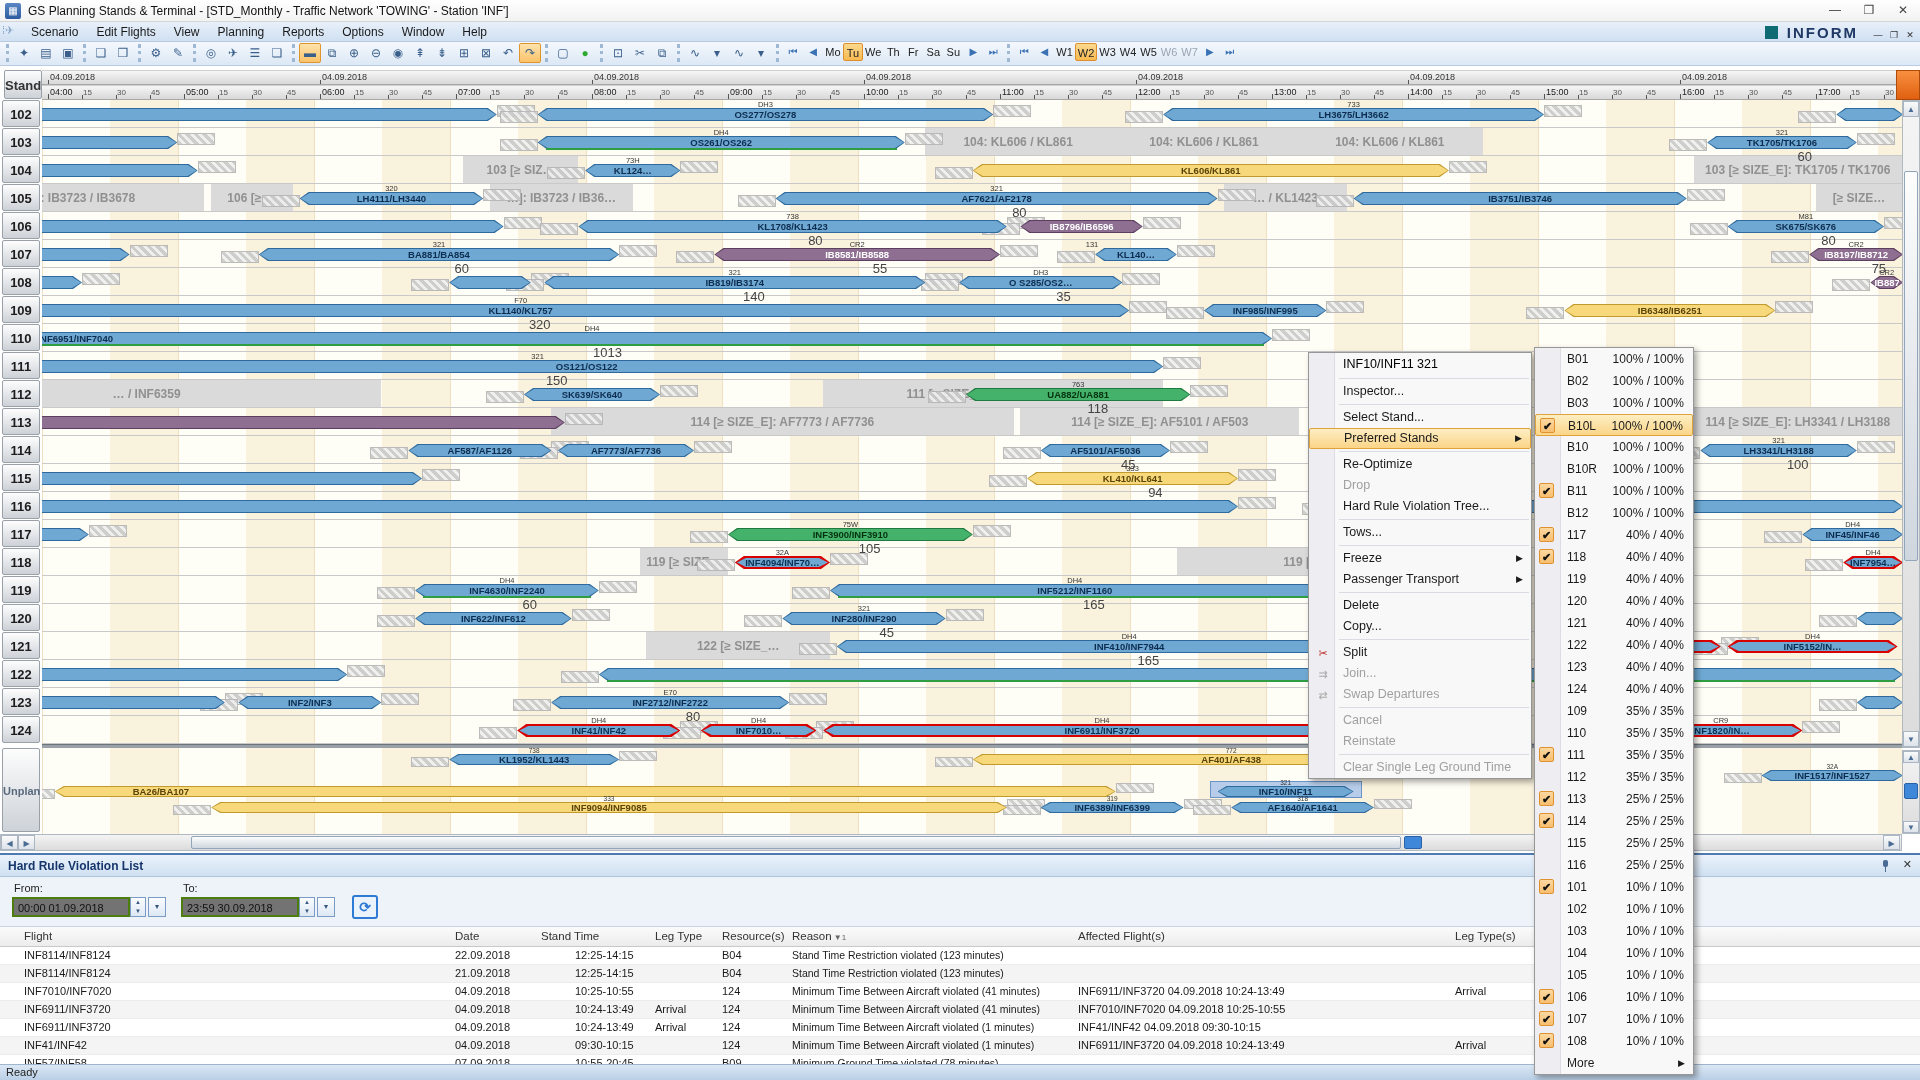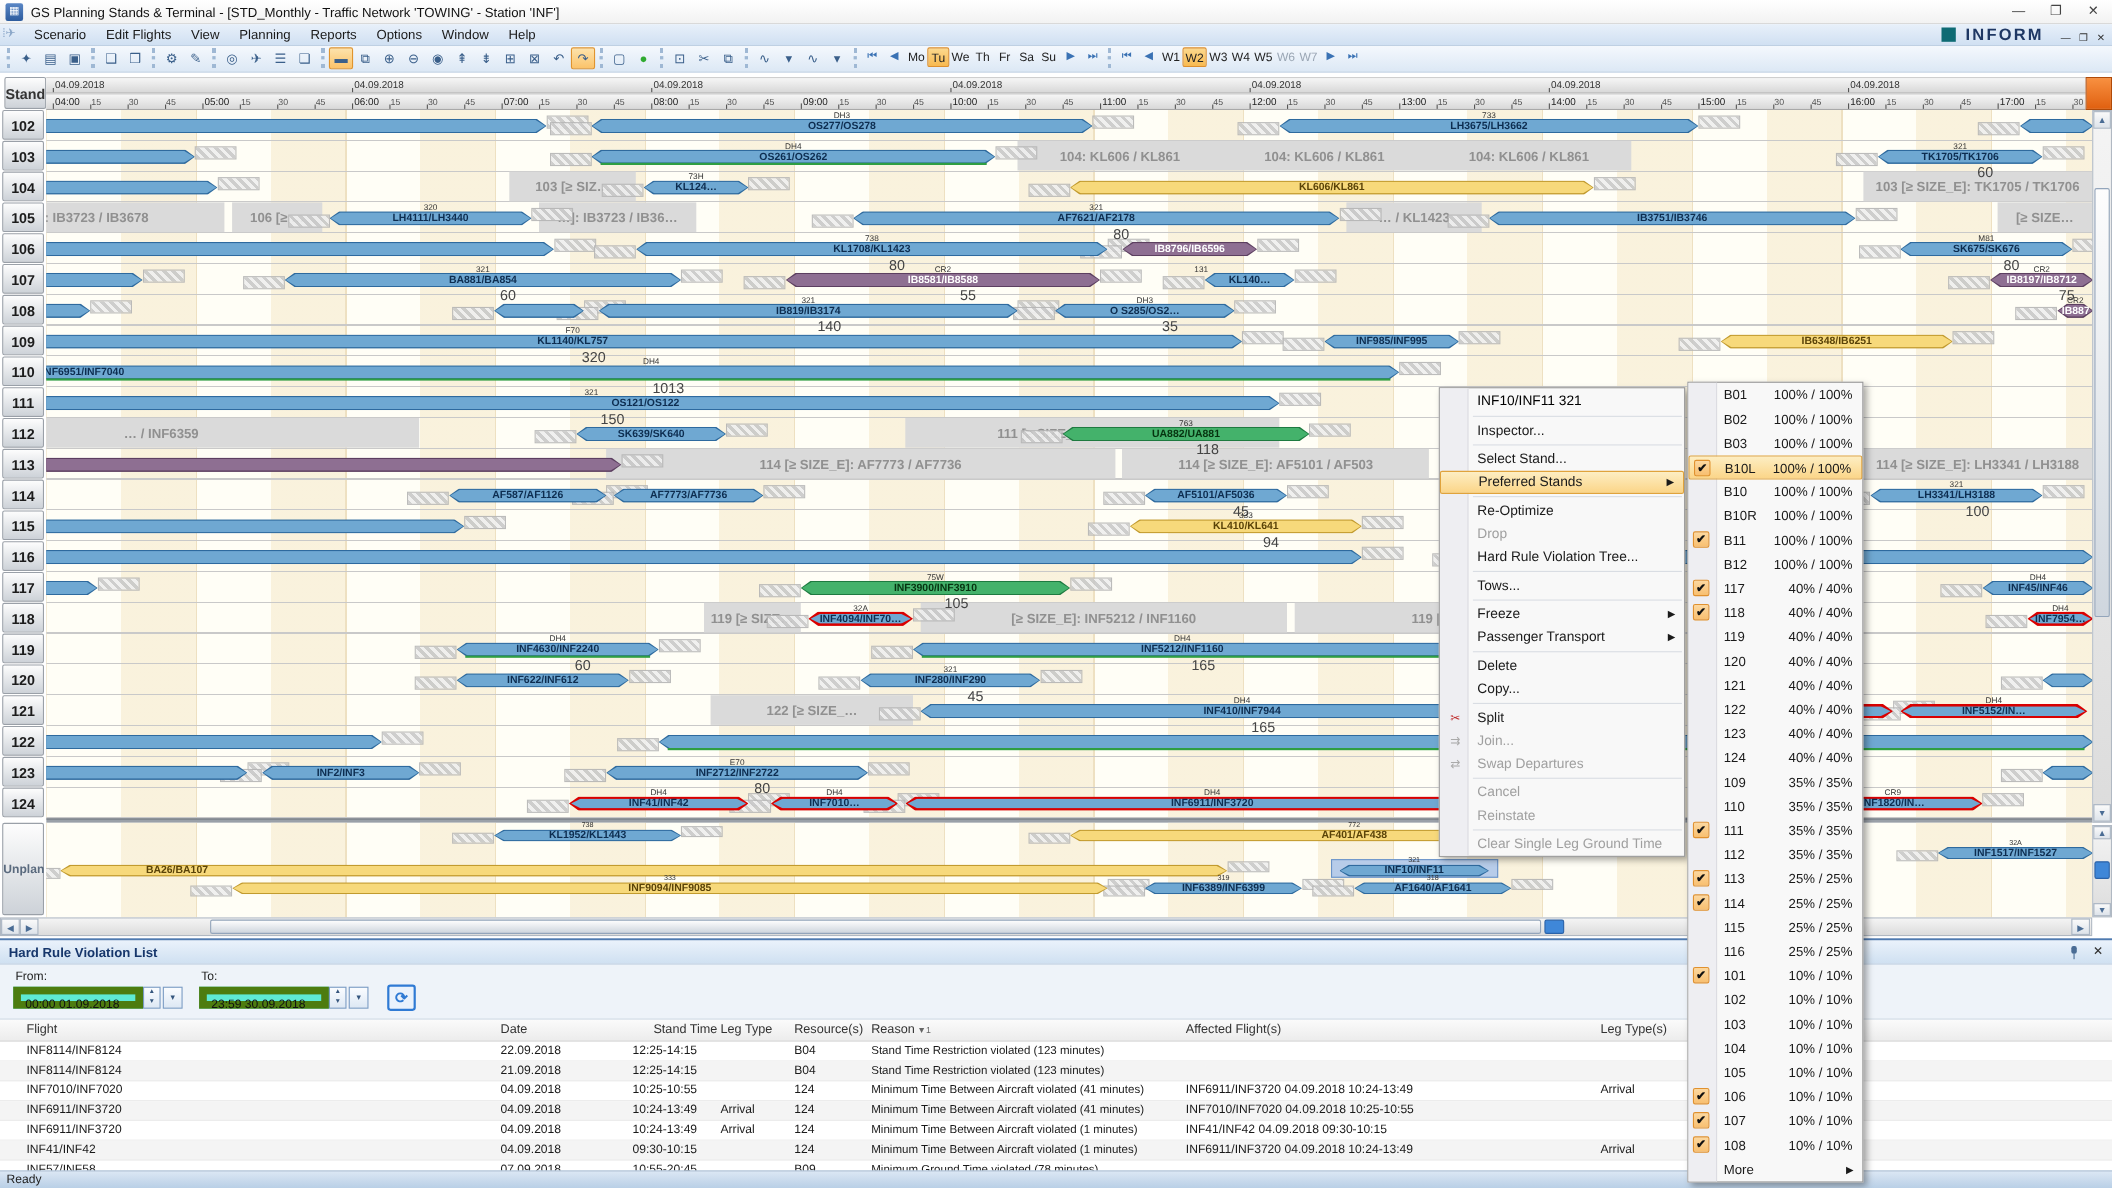--- a/index.html
+++ b/index.html
@@ -75,21 +75,21 @@
   .sm-item .nm { position:absolute; left:32px; }
   .sm-item .vl { position:absolute; right:9px; }
   .sm-item.hl { background:linear-gradient(#fdeec3,#fbd588); border:1px solid #e0a33c; border-radius:2px; }
   .chk { position:absolute; left:4px; top:3px; width:15px; height:15px; background:linear-gradient(#fcd8a0,#f8bf70); border:1px solid #e0912f; border-radius:2px; color:#111; font-size:11px; line-height:14px; text-align:center; font-weight:bold; }
   
   #vp-topline { left:0px; top:853px; width:1920px; height:2px; background:#4f7ab0; }
   #vp-title { left:0px; top:855px; width:1920px; height:22px; background:linear-gradient(#eaf2fb,#cfe0f1); border-bottom:1px solid #b0c4da; }
   #vp-title-text { left:8px; top:4px; font-size:12px; font-weight:bold; color:#16366b; }
   #vp-filter { left:0px; top:877px; width:1920px; height:50px; background:#eef3f9; border-bottom:1px solid #c8d4e2; }
   .flabel { position:absolute; font-size:11px; color:#222; }
-  .finput { position:absolute; height:20px; background:#5eead4; border:7px solid #4d7c0f; font-size:11px; color:#111; padding:3px 4px 0 4px; }
+  .finput { position:absolute; height:20px; background:#737373; border:2px solid #4d7c0f; font-size:11px; color:#111; padding:3px 4px 0 4px; }
   .fspin { position:absolute; width:16px; height:20px; background:linear-gradient(#fafcff,#dde8f4); border:1px solid #7a9cc4; font-size:6px; color:#35567e; text-align:center; line-height:9px; }
   .fdd { position:absolute; width:18px; height:20px; background:linear-gradient(#fafcff,#dde8f4); border:1px solid #7a9cc4; font-size:8px; color:#35567e; text-align:center; line-height:18px; }
   #refresh-btn { position:absolute; width:26px; height:24px; border:2px solid #2f7ad4; border-radius:3px; background:#eaf2fc; color:#2f7ad4; font-size:14px; text-align:center; line-height:20px; font-weight:bold; }
   #vp-header { left:0px; top:927px; width:1920px; height:20px; background:linear-gradient(#fbfbfb,#ececec); border-bottom:1px solid #c9c9c9; }
   .th { position:absolute; top:3px; font-size:11.5px; color:#333; white-space:nowrap; }
   .tr { position:absolute; left:0; width:1920px; height:18px; }
   .tr.alt { background:#f4f4f4; }
   .td { position:absolute; top:2px; font-size:11px; color:#1a1a1a; white-space:nowrap; }
   #statusbar { left:0; top:1064px; width:1920px; height:16px; background:linear-gradient(#dbe7f4,#b9cfe6); border-top:1px solid #9fb6cf; }
   #status-text { left:6px; top:1px; font-size:11px; color:#222; }
@@ -323,23 +323,20 @@
         </div>
         <div class="zone" style="left: 978.4px; width: 278.8px; top: 308px; height: 27px;">
           <span>114 [≥ SIZE_E]: AF5101 / AF503</span>
         </div>
         <div class="zone" style="left: 1651.6px; width: 208.4px; top: 308px; height: 27px;">
           <span>114 [≥ SIZE_E]: LH3341 / LH3188</span>
         </div>
         <div class="zone" style="left: 597.6px; width: 88.4px; top: 448px; height: 27px;">
           <span>119 [≥ SIZE…</span>
         </div>
-        <div class="zone" style="left: 794.8px; width: 333.2px; top: 448px; height: 27px;">
-          <span>[≥ SIZE_E]: INF5212 / INF1160</span>
-        </div>
         <div class="zone" style="left: 1134.8px; width: 353.6px; top: 448px; height: 27px;">
           <span>119 [≥ SIZE_E]: INF521…</span>
         </div>
         <div class="zone" style="left: 604.4px; width: 183.6px; top: 532px; height: 27px;">
           <span>122 [≥ SIZE_…</span>
         </div>
         <div class="hatch" style="left: 454.8px; width: 38px; top: 5px; height: 12px;"></div>
         <div class="bar" style="left: -130px; width: 584.8px; top: 8px; height: 13px; background: rgb(46, 106, 158);">
           <div class="fill" style="background: rgb(111, 168, 210);"></div>
         </div>
@@ -847,21 +844,21 @@
     <div class="fdd" style="left:148px; top:20px;">▾</div>
     <div class="flabel" style="left:183px; top:5px;">To:</div>
     <div class="finput" style="left:181px; top:20px; width:118px;">23:59 30.09.2018</div>
     <div class="fspin" style="left:299px; top:20px;">▲<br>▼</div>
     <div class="fdd" style="left:317px; top:20px;">▾</div>
     <div id="refresh-btn" style="left:352px; top:18px;">⟳</div>
   </div>
   <div id="vp-header" class="abs">
       <div class="th" style="left: 24px;">Flight</div>
       <div class="th" style="left: 455px;">Date</div>
-      <div class="th" style="left: 594px;">Stand Time</div>
+      <div class="th" style="left: 541px;">Stand Time</div>
       <div class="th" style="left: 655px;">Leg Type</div>
       <div class="th" style="left: 722px;">Resource(s)</div>
       <div class="th" style="left: 792px;">Reason<span style="font-size: 8px; color: rgb(102, 102, 102);"> ▼1</span></div>
       <div class="th" style="left: 1078px;">Affected Flight(s)</div>
       <div class="th" style="left: 1455px; text-align: center;">Leg Type(s)</div>
     </div>
   <div class="abs" id="vp-rows" style="left:0; top:947px; width:1920px; height:117px; overflow:hidden; background:#fff;">
       <div class="tr" style="top: 0px; border-bottom: 1px solid rgb(236, 236, 236);">
         <div class="td" style="left: 24px;">INF8114/INF8124</div>
         <div class="td" style="left: 455px;">22.09.2018</div>

